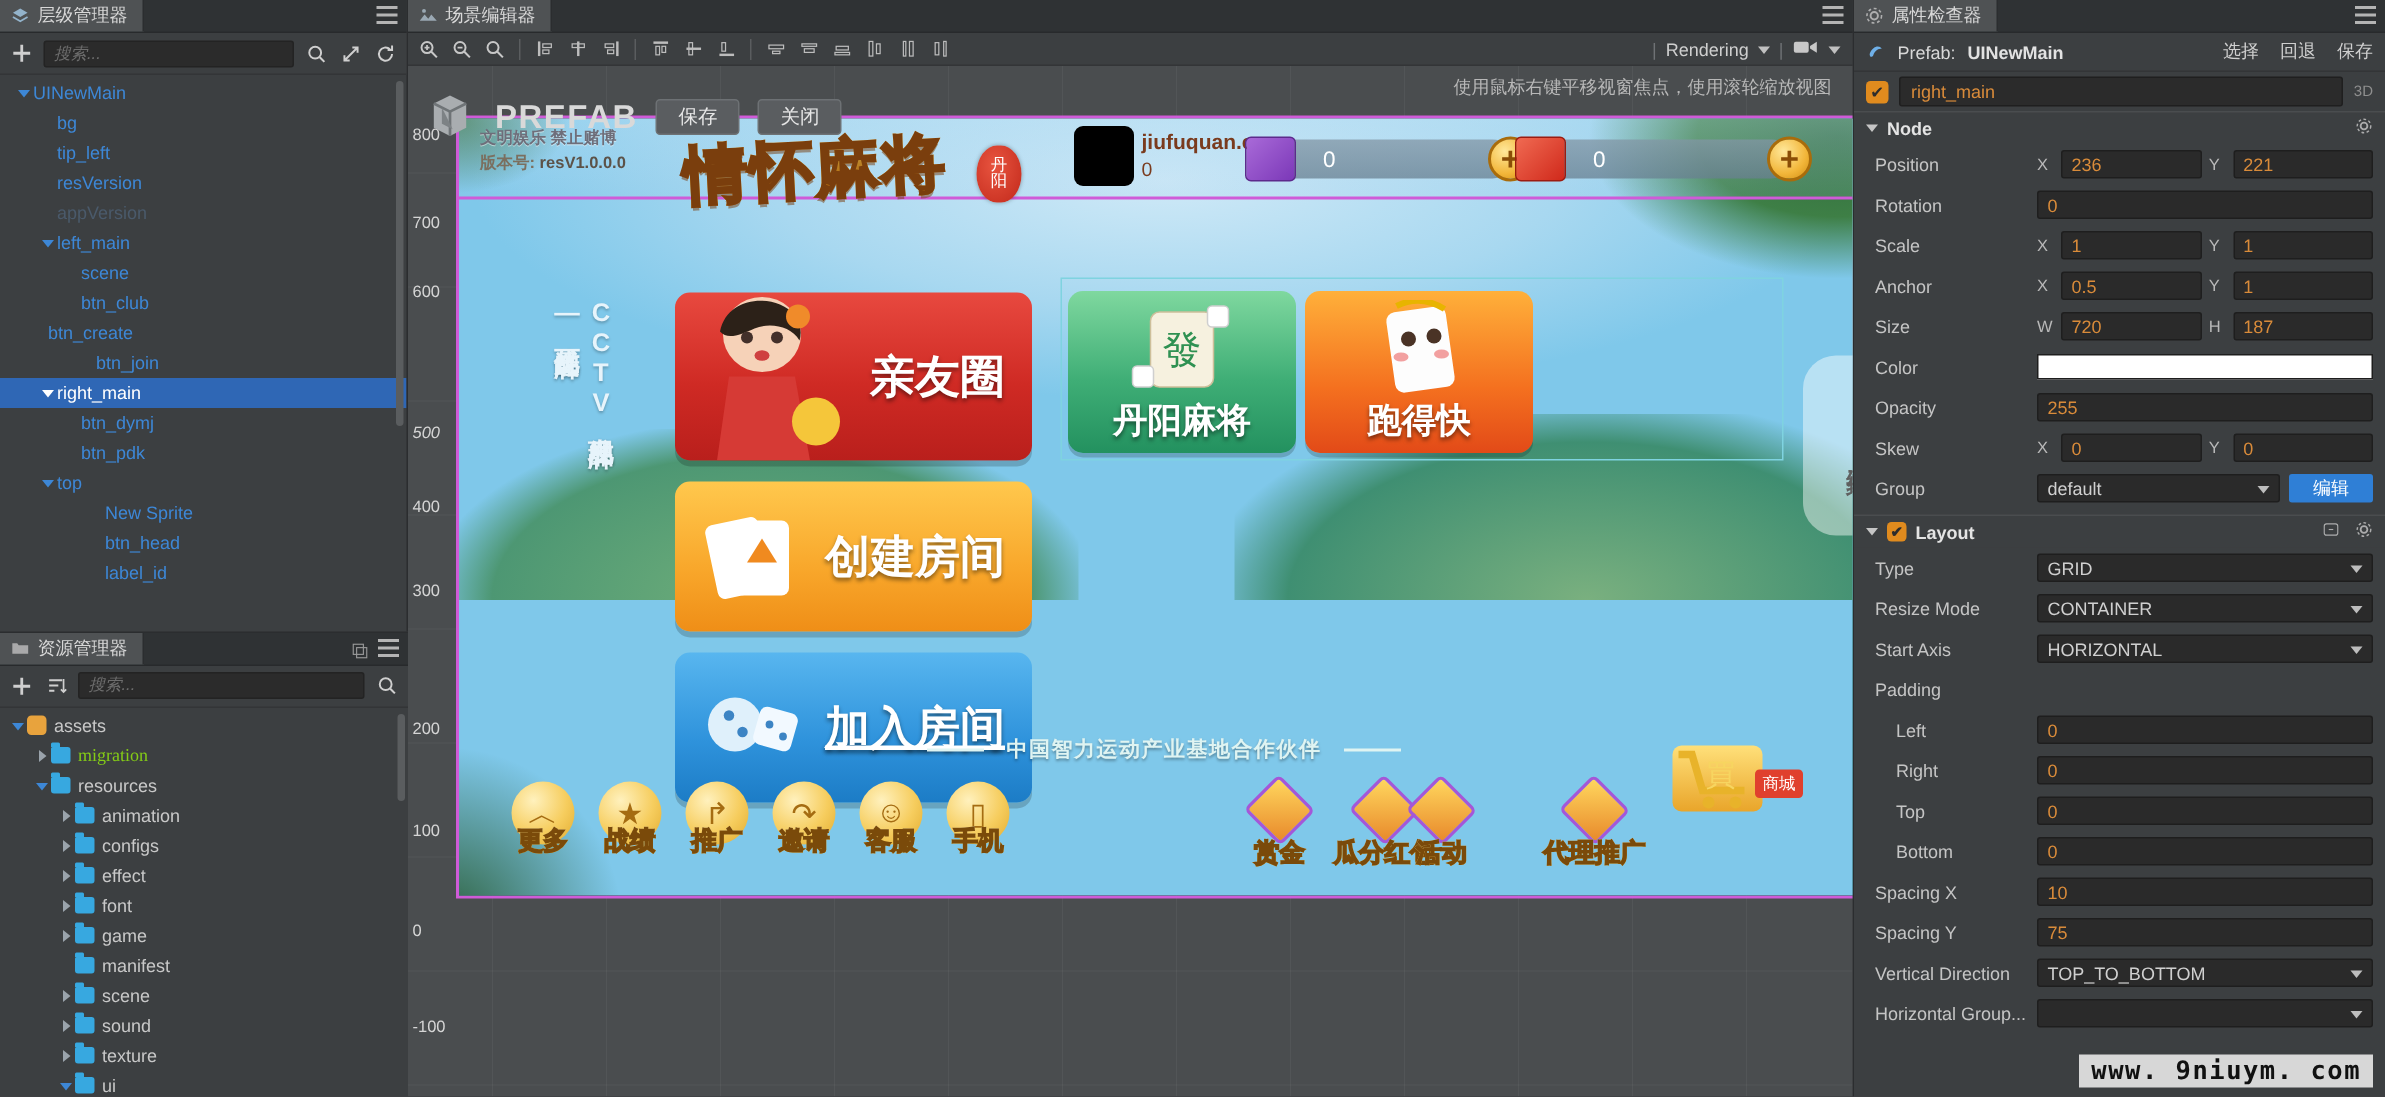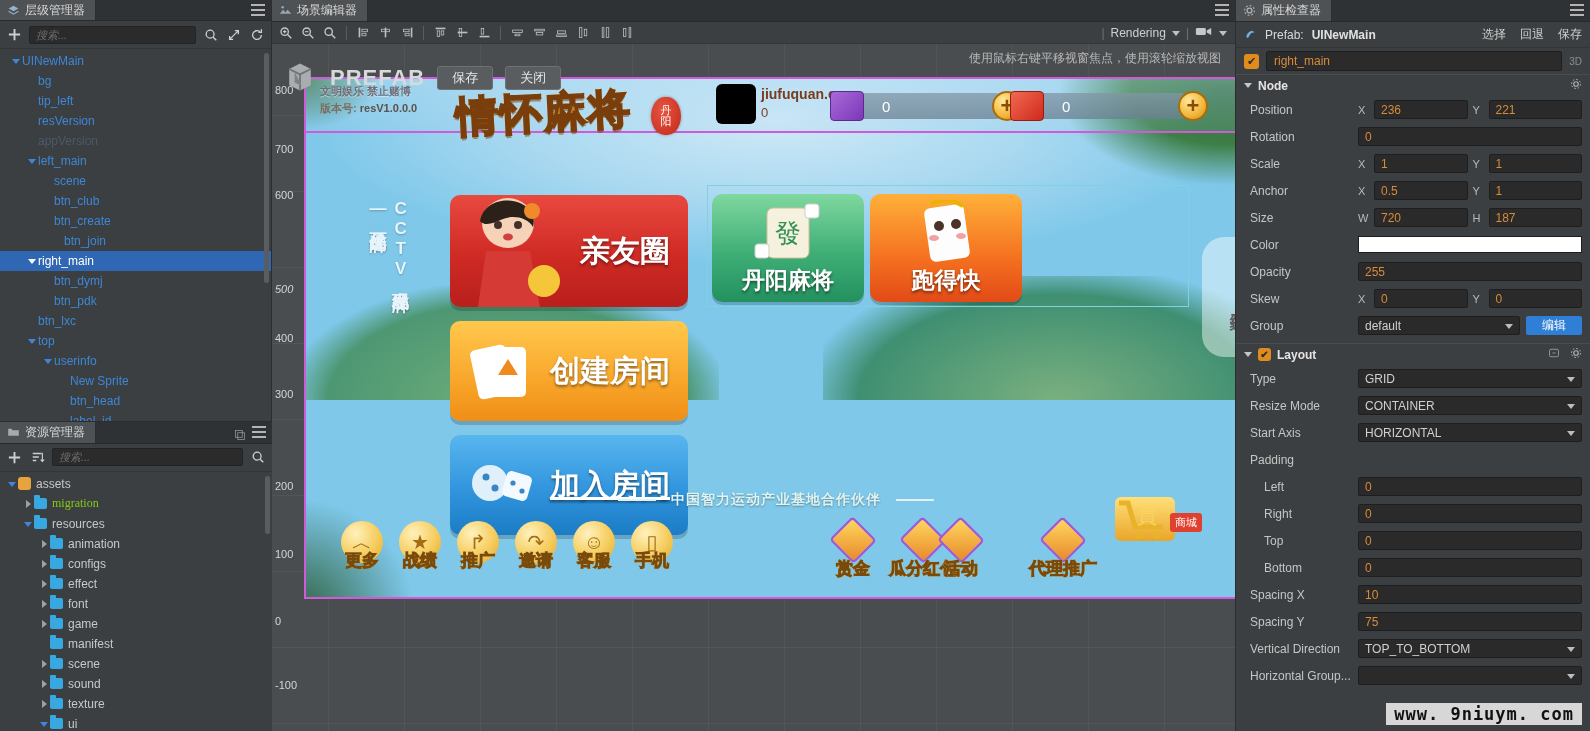--- a/index.html
+++ b/index.html
@@ -409,51 +409,43 @@
             <span>left_main</span>
           </div>
           <div class="tree-row" style="padding-left: 42px;">
             <span class="arrow"></span>
             <span>scene</span>
           </div>
           <div class="tree-row" style="padding-left: 42px;">
             <span class="arrow"></span>
             <span>btn_club</span>
           </div>
-          <div class="tree-row" style="padding-left: 42px;">
+          <div class="tree-row" style="padding-left: 20px;">
             <span class="arrow"></span>
             <span>btn_create</span>
           </div>
           <div class="tree-row" style="padding-left: 42px; gap: 10px;">
             <span class="arrow"></span>
             <span>btn_join</span>
           </div>
           <div class="tree-row selected" style="padding-left: 26px;">
             <span class="arrow down"></span>
             <span>right_main</span>
           </div>
           <div class="tree-row" style="padding-left: 42px;">
             <span class="arrow"></span>
             <span>btn_dymj</span>
           </div>
           <div class="tree-row" style="padding-left: 42px;">
             <span class="arrow"></span>
             <span>btn_pdk</span>
           </div>
           <div class="tree-row" style="padding-left: 26px;">
-            <span class="arrow"></span>
-            <span>btn_lxc</span>
-          </div>
-          <div class="tree-row" style="padding-left: 26px;">
             <span class="arrow down"></span>
             <span>top</span>
-          </div>
-          <div class="tree-row" style="padding-left: 42px;">
-            <span class="arrow down"></span>
-            <span>userinfo</span>
           </div>
           <div class="tree-row" style="padding-left: 58px;">
             <span class="arrow"></span>
             <span>New Sprite</span>
           </div>
           <div class="tree-row" style="padding-left: 58px;">
             <span class="arrow"></span>
             <span>btn_head</span>
           </div>
           <div class="tree-row" style="padding-left: 58px;">

